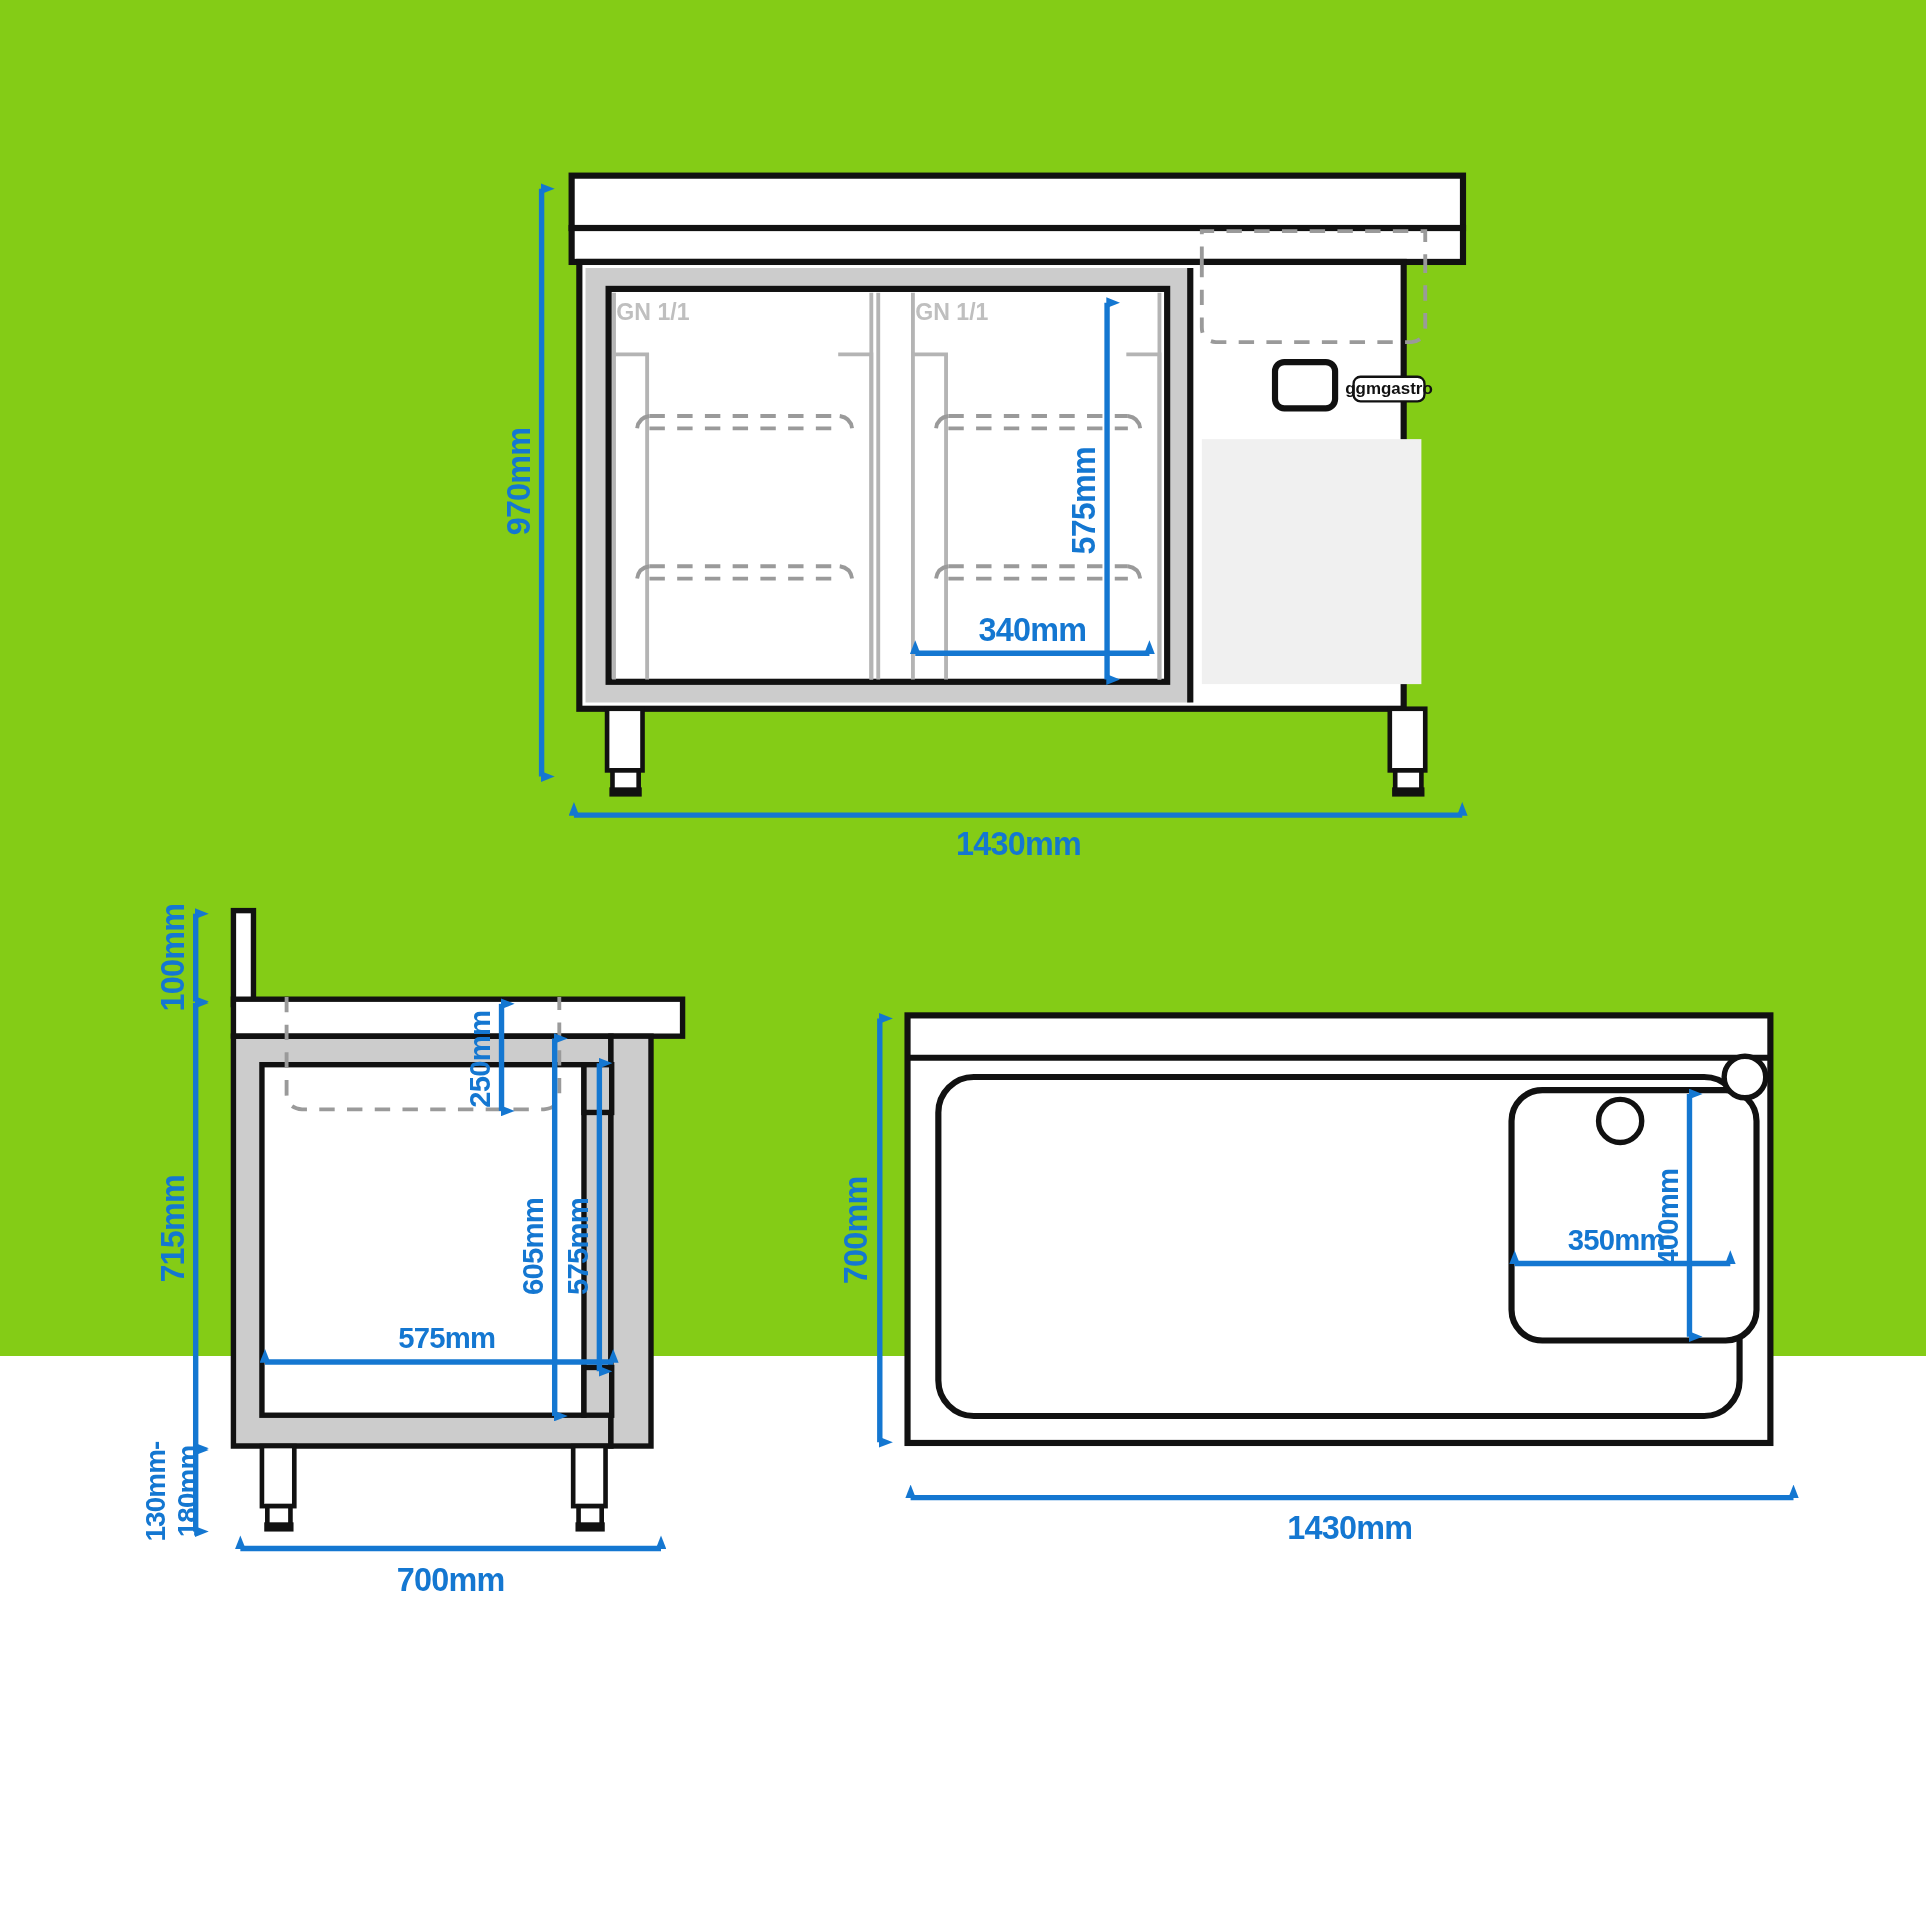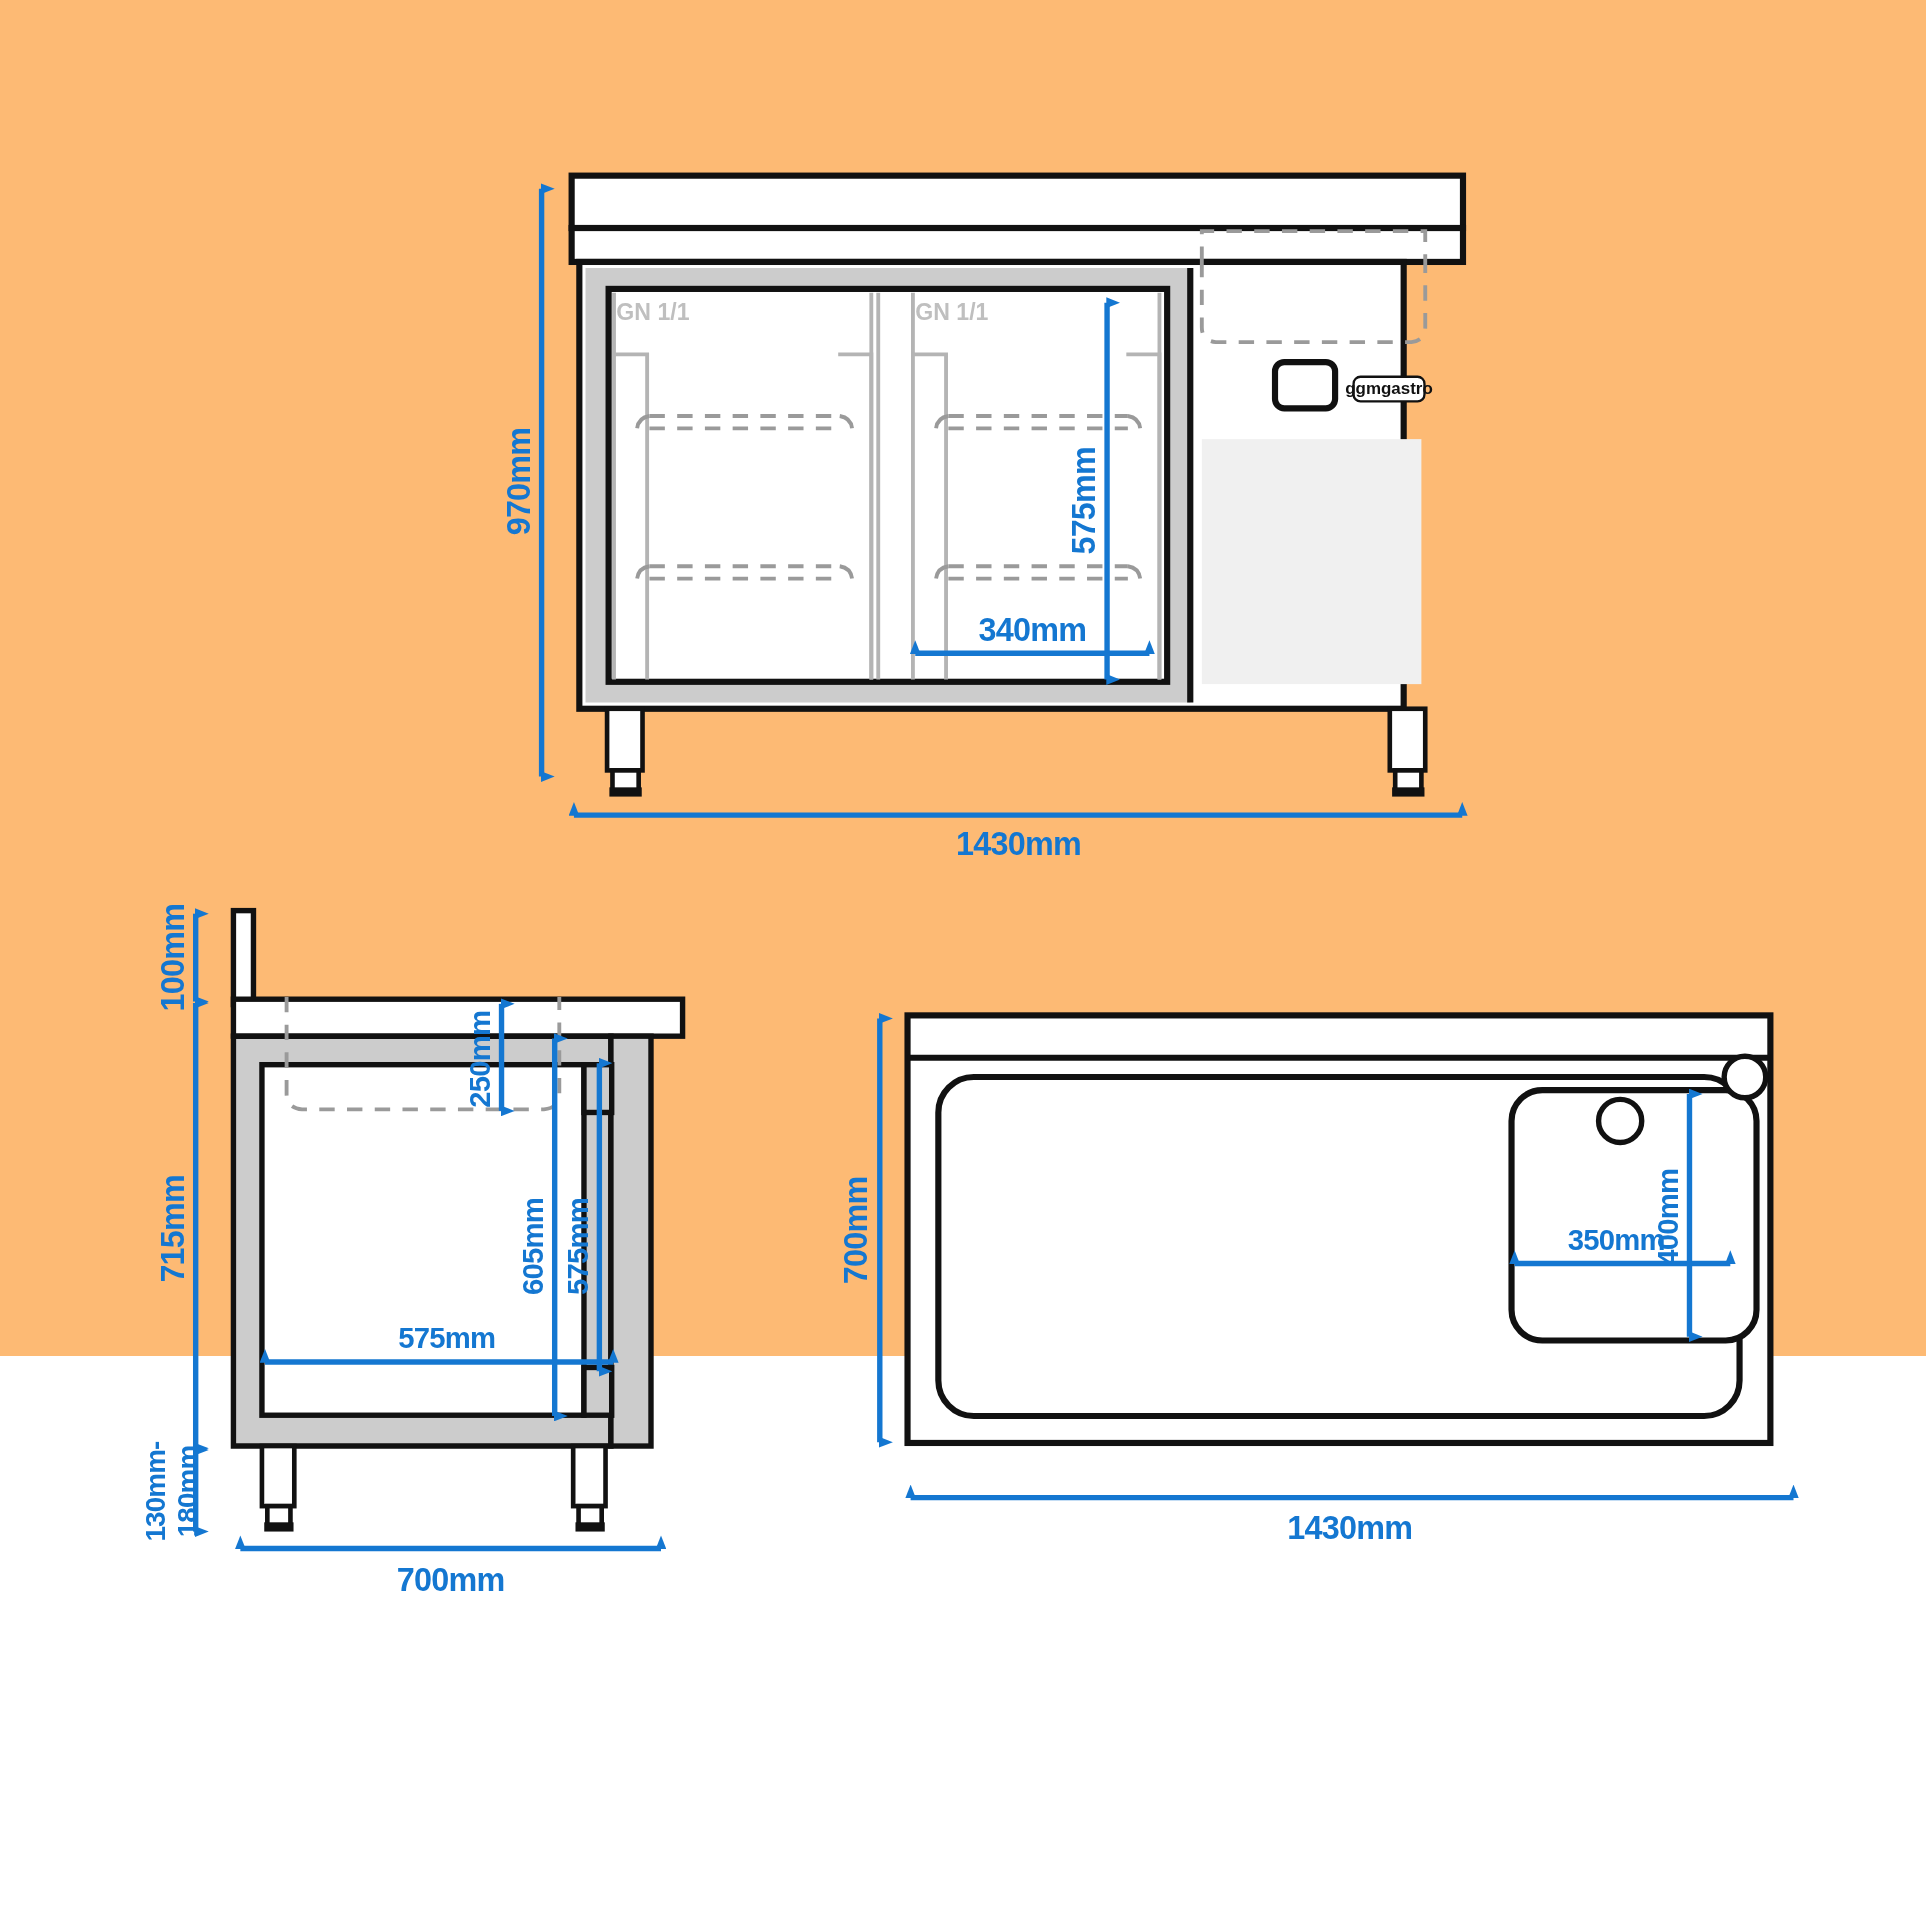--- a/index.html
+++ b/index.html
@@ -1,17 +1,17 @@
 <!DOCTYPE html>
 <html style="font-size:12.3px"><head>
 <meta charset="utf-8">
 <style>
   html,body{margin:0;padding:0;background:#ffffff;}
   body{width:1926px;height:1926px;overflow:hidden;font-family:"Liberation Sans",sans-serif;}
-  #sheet{position:relative;width:1926px;height:1356px;background:#fdba74;}
+  #sheet{position:relative;width:1926px;height:1356px;background:#84cc16;}
   svg{display:block;}
   .dimtext{fill:#1477d1;font-family:"Liberation Sans",sans-serif;font-weight:bold;font-size:42px;letter-spacing:-1px;}
   .gnlabel{fill:#bfbfbf;font-family:"Liberation Sans",sans-serif;font-weight:bold;font-size:30px;}
   .logotext{fill:#111;font-family:"Liberation Sans",sans-serif;font-weight:bold;font-size:22px;}
 </style>
 </head>
 <body>
 
 <div id="sheet">
 

